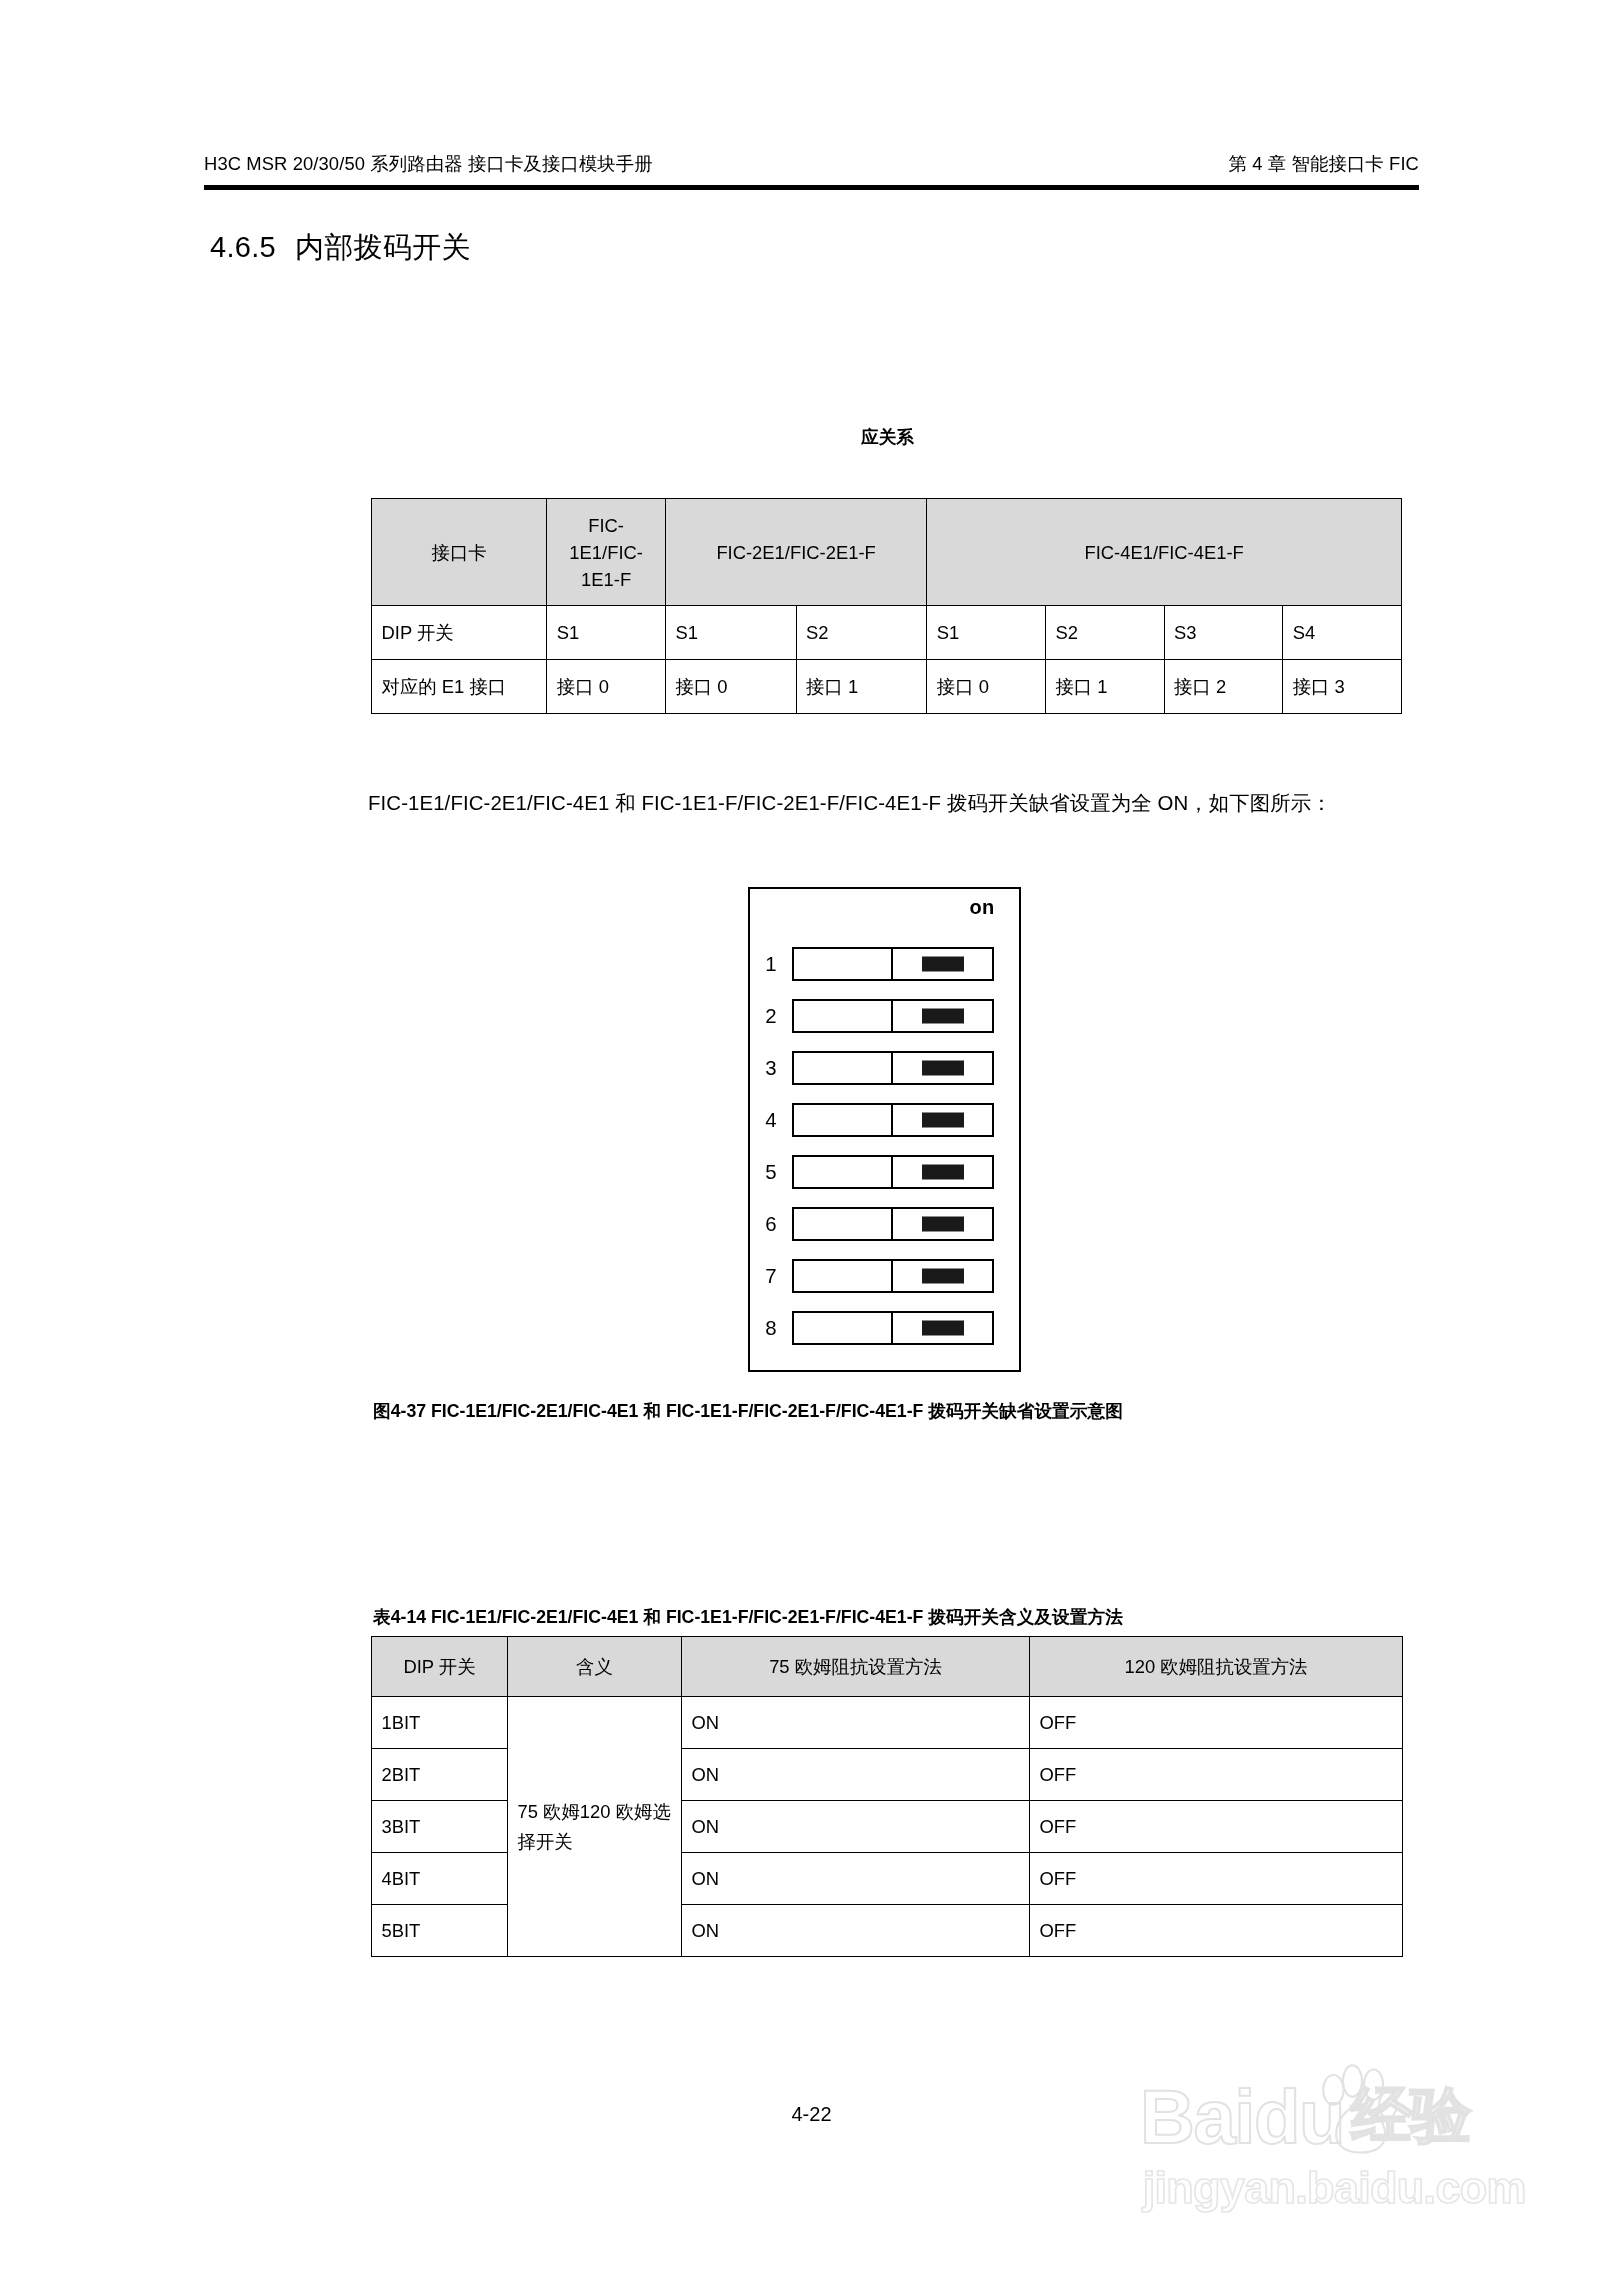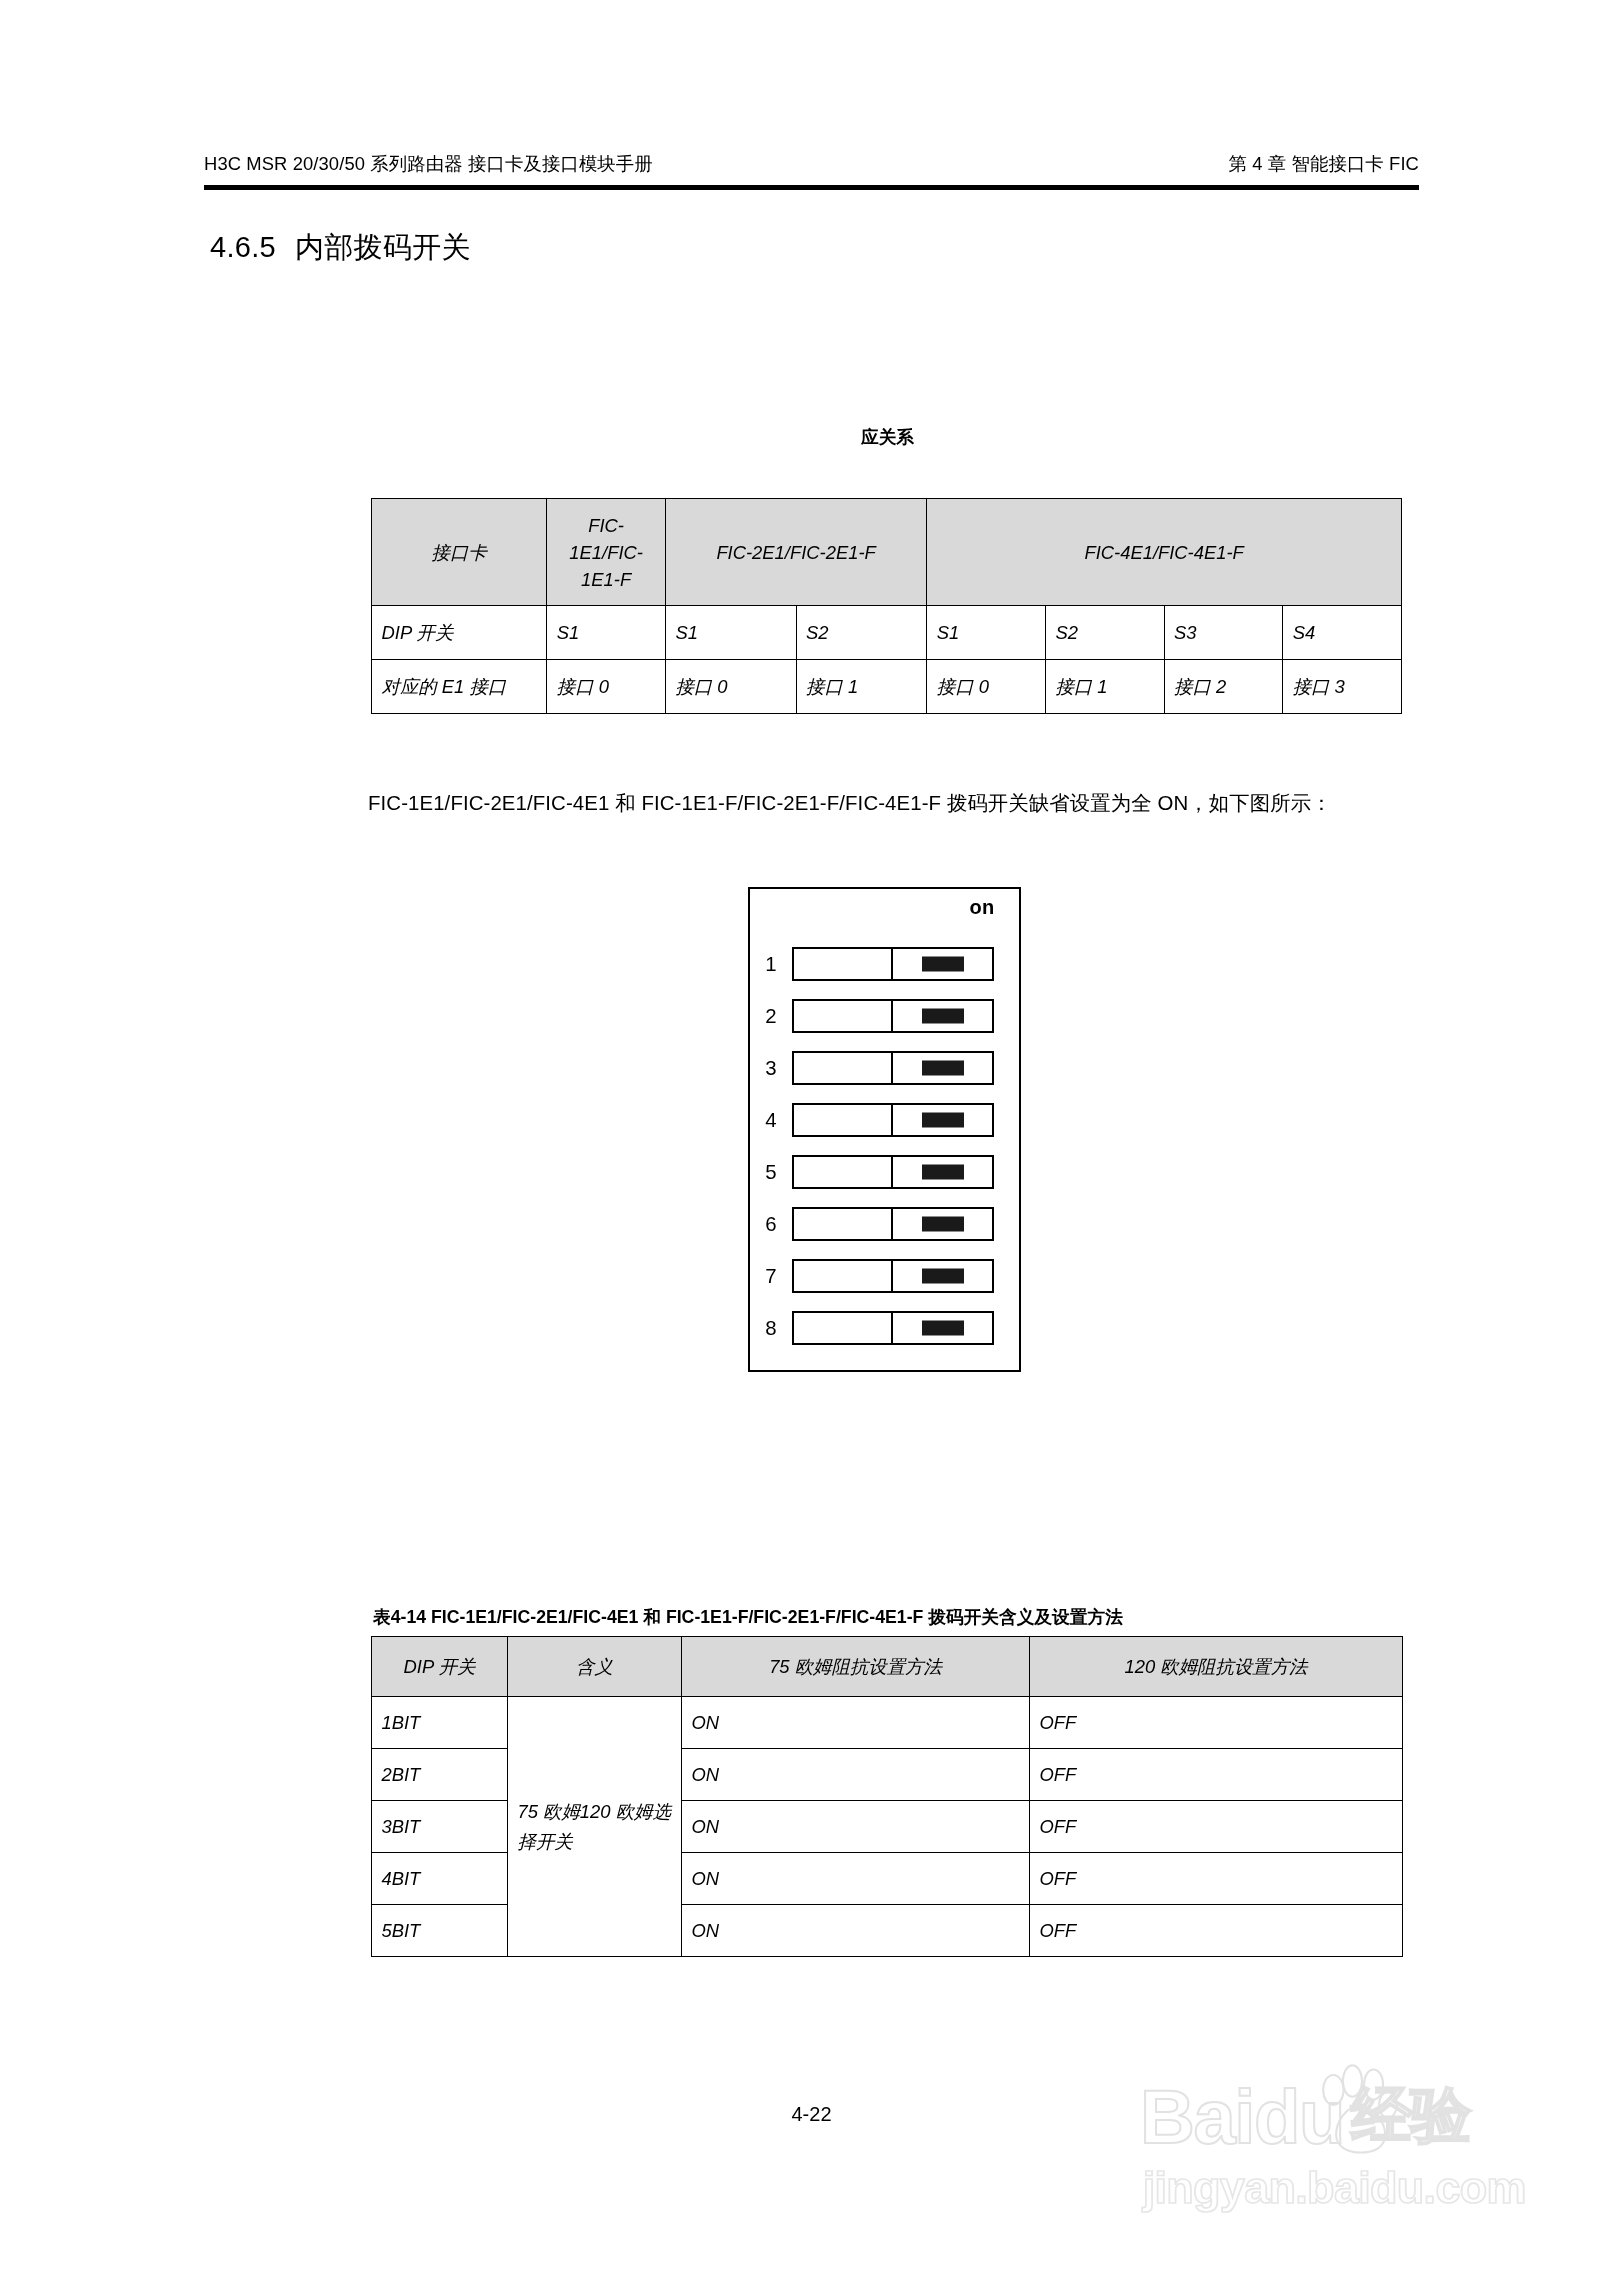--- a/index.html
+++ b/index.html
@@ -93,21 +93,20 @@
     border-collapse: collapse;
     table-layout: fixed;
     font-size: 18.4px;
   }
   table.doc-table th,
   table.doc-table td {
     border: 1.4px solid #000000;
     padding: 0 9.5px;
     font-weight: normal;
     vertical-align: middle;
-    font-style: italic;
   }
   table.doc-table thead th {
     background: #d9d9d9;
     text-align: center;
   }
   table.doc-table tbody td { text-align: left; }
 
   
   #table-413 {
     left: 371px;
@@ -404,20 +403,21 @@
           <div class="dip-half left"></div>
           <div class="dip-half right">
             <div class="dip-slider"></div>
           </div>
         </div>
       </div>
 
     </div>
   </div>
 
+  <div class="caption cap-fig-437">图4-37  FIC-1E1/FIC-2E1/FIC-4E1 和 FIC-1E1-F/FIC-2E1-F/FIC-4E1-F 拨码开关缺省设置示意图</div>
 
 
   <div class="caption cap-table-414">表4-14  FIC-1E1/FIC-2E1/FIC-4E1 和 FIC-1E1-F/FIC-2E1-F/FIC-4E1-F 拨码开关含义及设置方法</div>
 
   <table class="doc-table" id="table-414">
     <colgroup>
       <col class="d0">
         <col class="d1">
         <col class="d2">
         <col class="d3">

